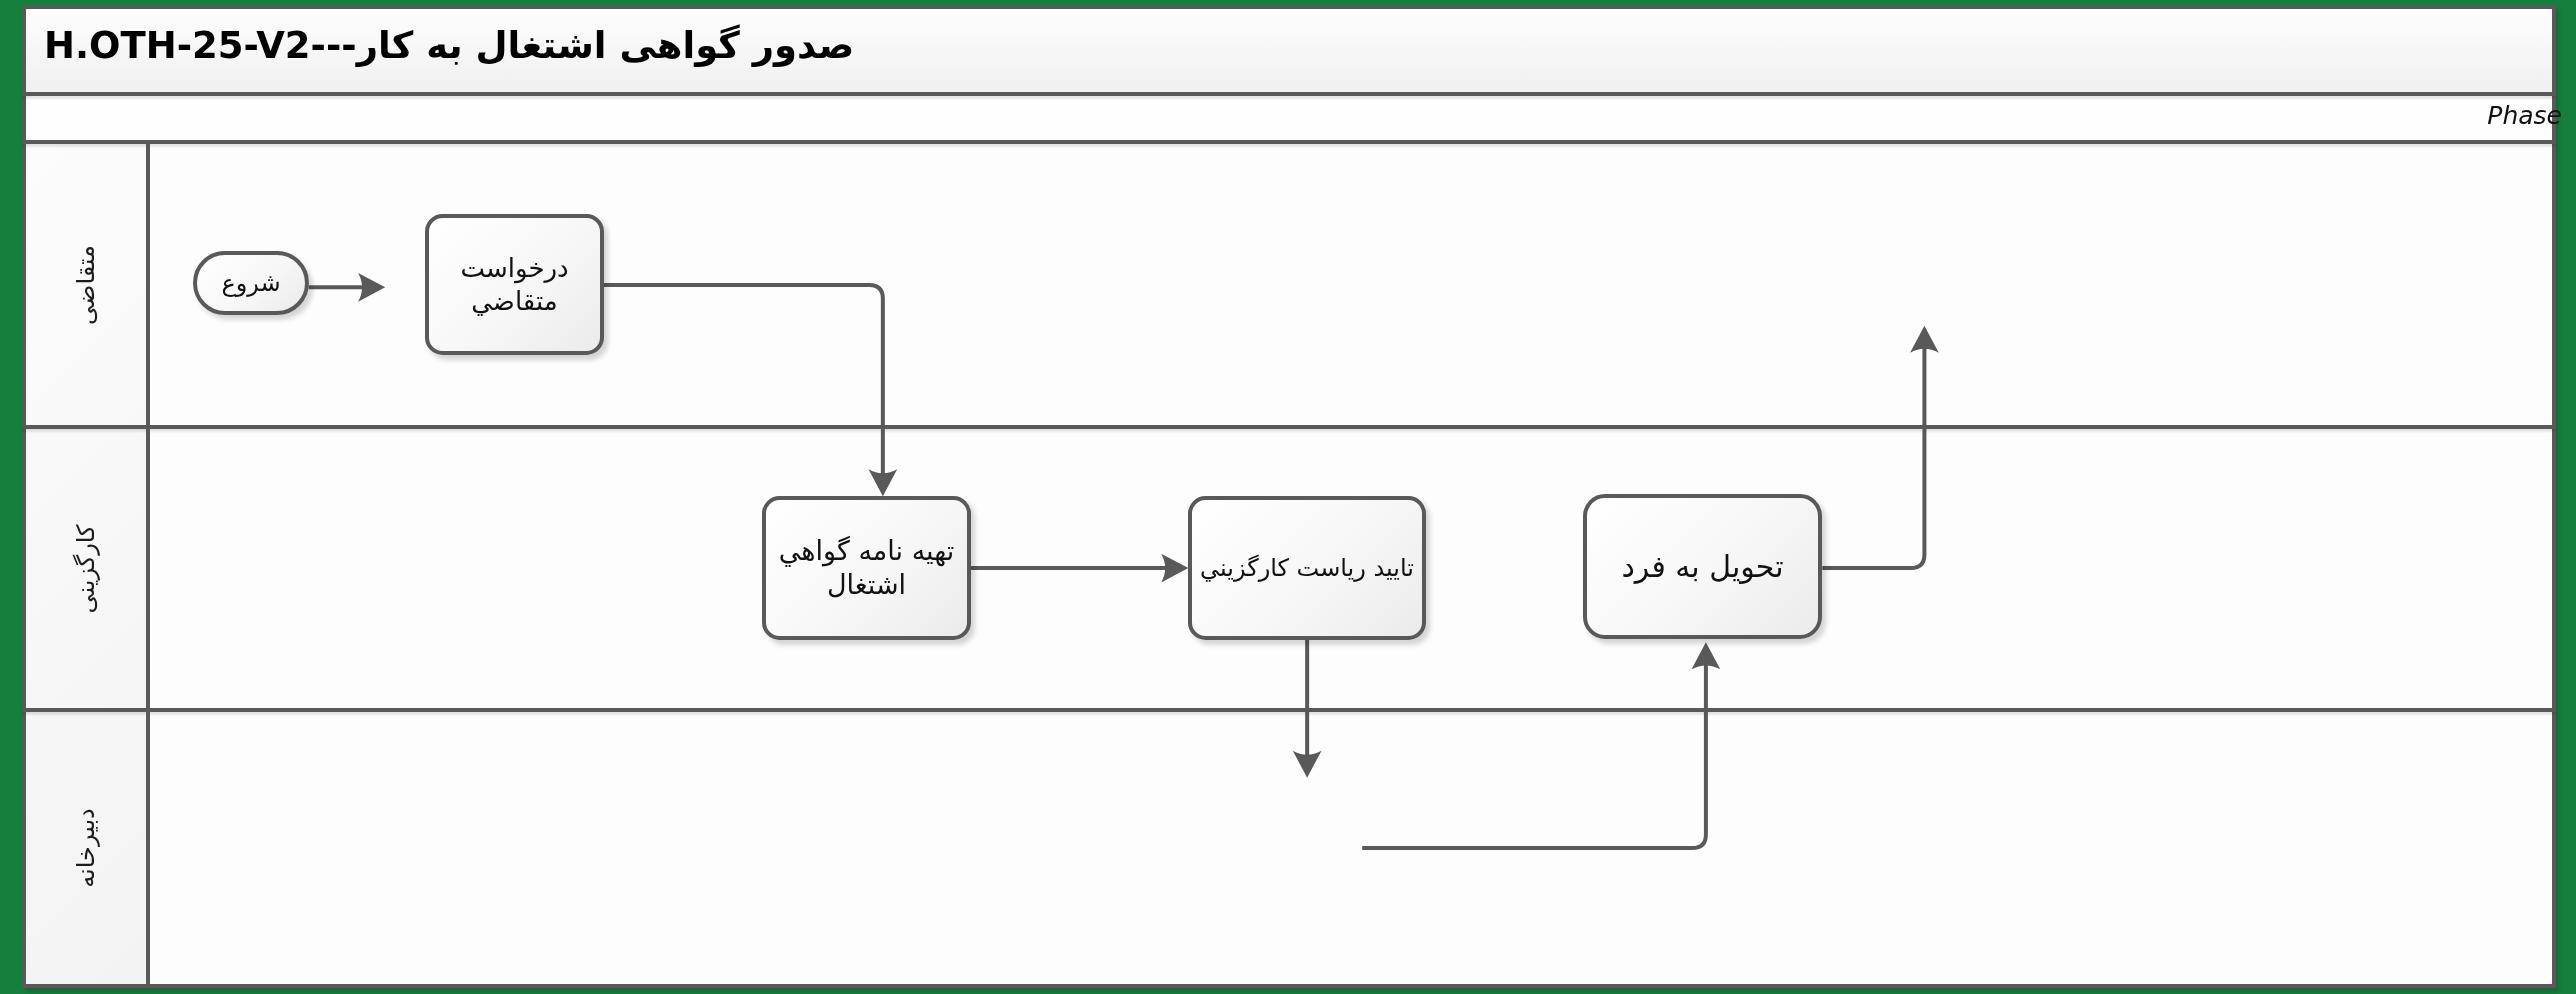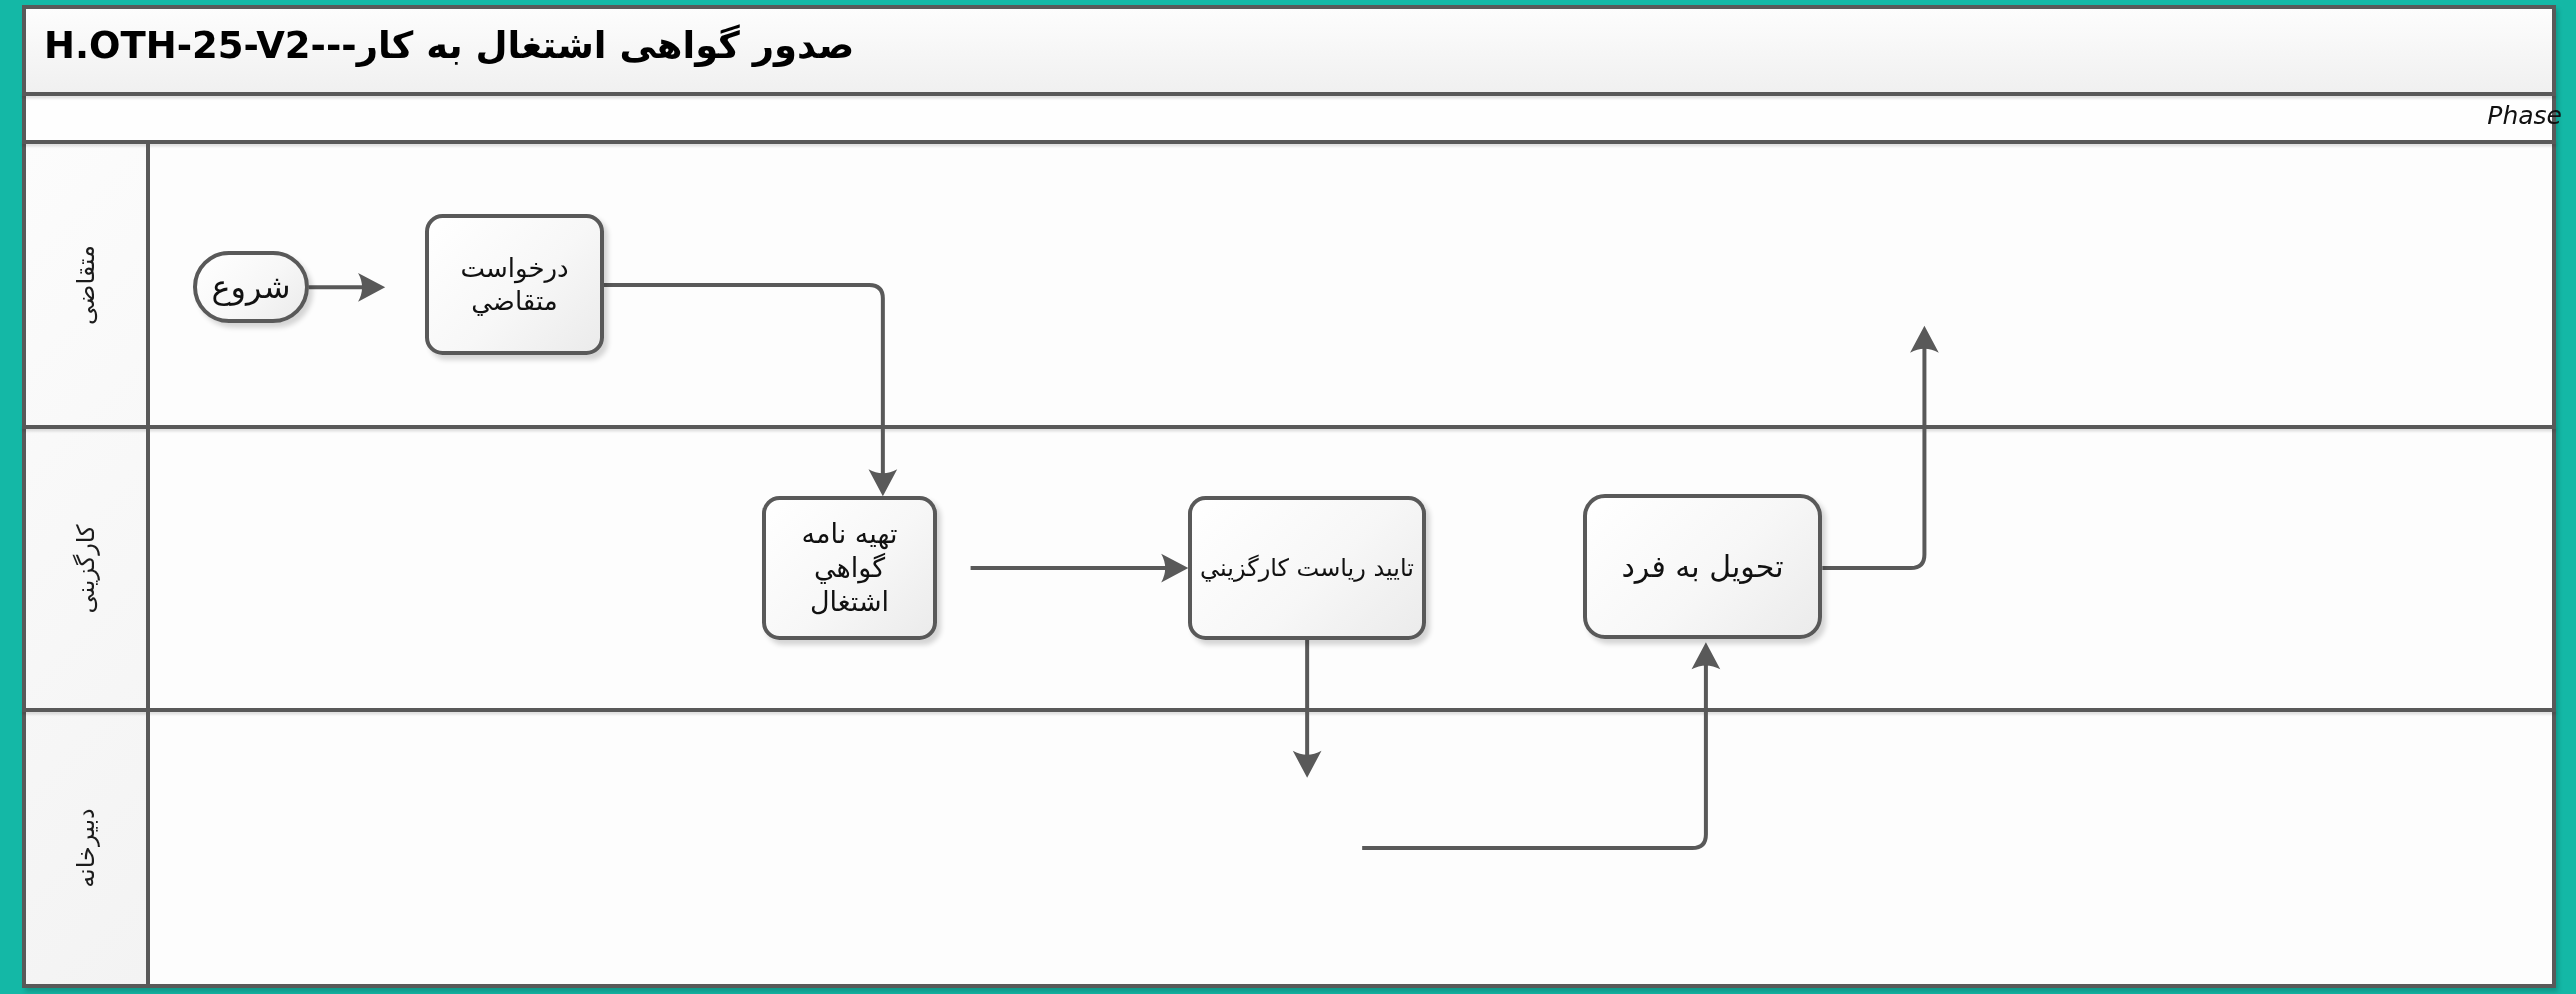--- a/index.html
+++ b/index.html
@@ -1,19 +1,19 @@
 <!DOCTYPE html>
 <html lang="fa" style="font-size:12.8px"><head>
 <meta charset="utf-8">
 <style>
   html,body{margin:0;padding:0;background:#ffffff;}
   #canvas{
     position:relative;
     width:2576px;height:995px;
-    background:#14b8a6;
+    background:#15803d;
     font-family:"DejaVu Sans", sans-serif;
     overflow:hidden;
   }
   
   .frame{
     position:absolute;left:22px;top:4.8px;width:2534px;height:983px;
     border:4px solid #595959;box-sizing:border-box;
     background:#fdfdfd;
     box-shadow:3.2px 4px 4.8px rgba(0,0,0,0.18);
   }
@@ -59,23 +59,23 @@
     position:absolute;box-sizing:border-box;
     border:4px solid #595959;
     background:linear-gradient(135deg,#ffffff 0%,#f7f7f7 55%,#ebebeb 100%);
     box-shadow:4px 4.8px 4.8px rgba(0,0,0,0.16);
     display:flex;align-items:center;justify-content:center;
     text-align:center;direction:rtl;color:#111;
     line-height:1.25;
   }
   .task{border-radius:17.5px;}
   .pill{border-radius:797px;}
-  .n-start  {left:193px;top:251px;width:116px;height:72px;font-size:32px;}
+  .n-start  {left:193px;top:251px;width:116px;height:64px;font-size:24px;}
   .n-request{left:385px;top:214px;width:179px;height:141px;font-size:26px;margin-left:40px;}
-  .n-prepare{left:762px;top:496px;width:175px;height:144px;font-size:27px;padding:0 6.4px;}
+  .n-prepare{left:762px;top:496px;width:209px;height:144px;font-size:27px;padding:0 6.4px;}
   .n-approve{left:1188px;top:496px;width:238px;height:144px;font-size:24px;}
   .n-register{left:1180px;top:778px;width:182px;height:144px;font-size:28px;}
   .n-deliver{left:1583px;top:494px;width:239px;height:145px;font-size:30px;border-radius:22px;}
   .n-end    {left:1830px;top:246px;width:189px;height:79px;font-size:28px;}
   
   #wires{position:absolute;left:0;top:0;width:2576px;height:995px;pointer-events:none;}
   #wires path.w{stroke:#595959;stroke-width:5;fill:none;stroke-linejoin:round;}
   #wires path.a{fill:#595959;stroke:none;}
 </style>
 </head>

